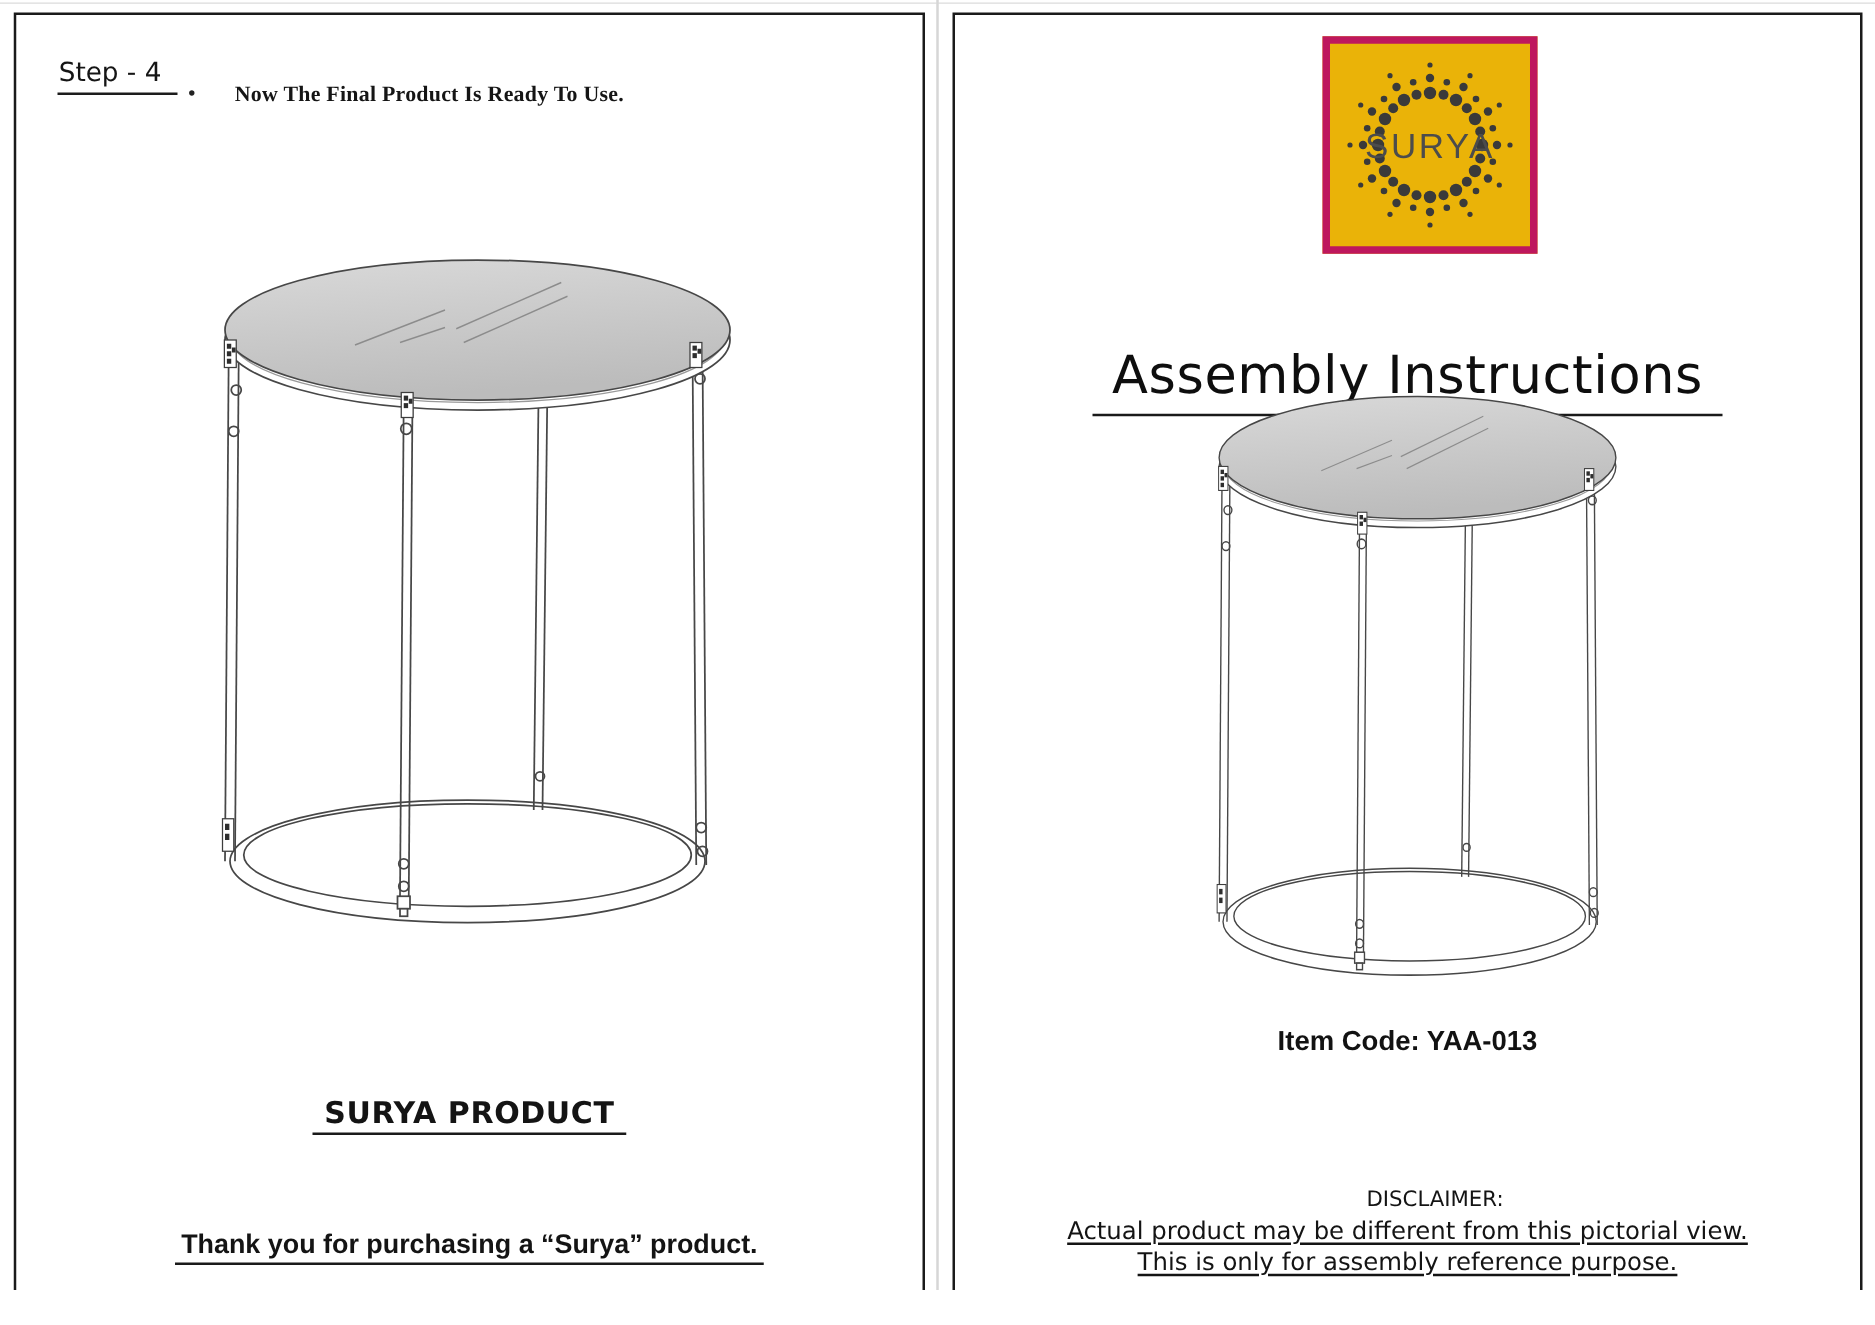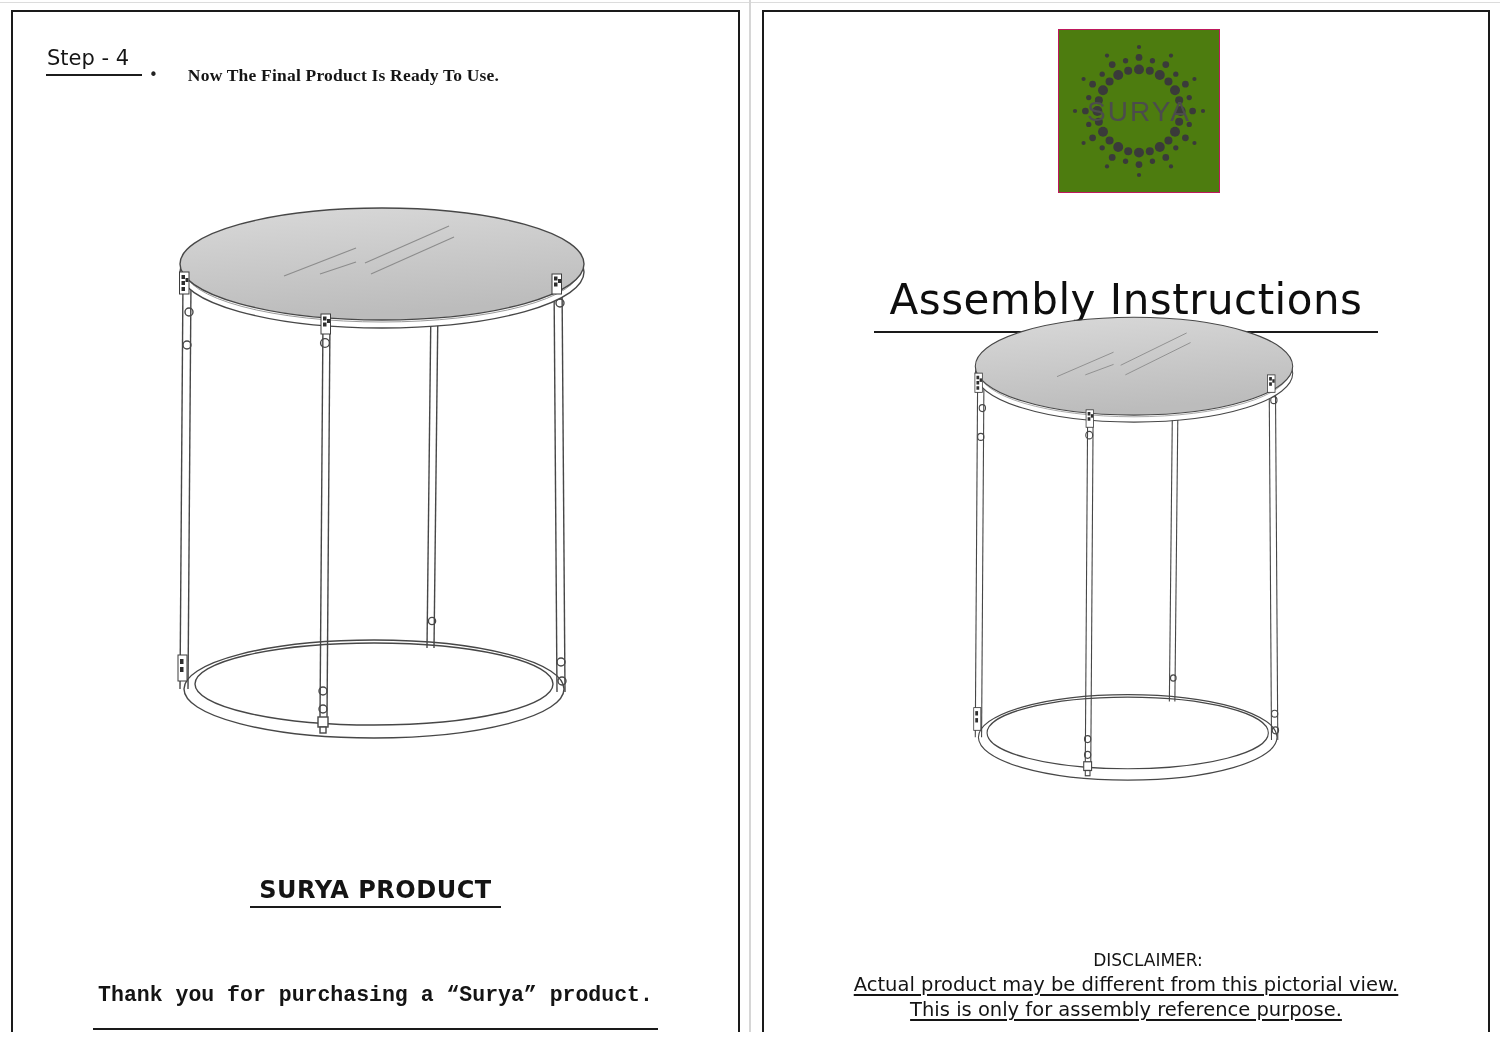--- a/index.html
+++ b/index.html
@@ -34,27 +34,27 @@
   .final-product span{
     font-weight:bold;font-size:24px;letter-spacing:.5px;color:#141414;
     border-bottom:2.5px solid #1a1a1a;padding:0 9px 2px 9px;
   }
   .thank-you{
     position:absolute;top:971px;left:0;width:100%;text-align:center;
     font-family:"Liberation Sans",sans-serif;
   }
   .thank-you span{
     font-weight:bold;font-size:21.5px;color:#141414;
-    border-bottom:2.5px solid #1a1a1a;padding:0 5px 21px 5px;font-family:Liberation Mono, monospace;
+    border-bottom:2.5px solid #1a1a1a;padding:0 5px 3px 5px;
   }
 
   
   .logo-box{
     position:absolute;left:294px;top:17px;width:160px;height:162px;
-    border:1px solid #be185d;background:#4d7c0f;
+    border:6px solid #be185d;background:#eab308;
   }
   .logo-box svg{width:100%;height:100%;display:block;}
   .logo-text{
     font-family:"Liberation Sans",sans-serif;font-size:35px;font-weight:400;
     fill:#4c4c4c;letter-spacing:2.5px;
   }
   .ai-title{position:absolute;top:229px;left:0;width:100%;text-align:center;margin-top:34px;}
   .ai-title span{
     font-size:42px;color:#0e0e0e;letter-spacing:.5px;
     border-bottom:2px solid #1a1a1a;padding:0 16px 7px 16px;
@@ -235,19 +235,20 @@
           </g>
         <text class="logo-text" x="100" y="113" text-anchor="middle">SURYA</text>
       </svg>
     </div>
     <div class="ai-title">
       <span>Assembly Instructions</span>
     </div>
     <svg class="table-art-right" viewBox="0 0 420 600" preserveAspectRatio="none">
       <use href="#tableDrawing" xlink:href="#tableDrawing"></use>
     </svg>
+    <div class="item-code">Item Code: YAA-013</div>
     <div class="disclaimer">
       <div class="disclaimer-heading">DISCLAIMER:</div>
       <div class="disclaimer-line">Actual product may be different from this pictorial view.</div>
       <div class="disclaimer-line">This is only for assembly reference purpose.</div>
     </div>
   </div>
 </div>
 
 </body></html>

